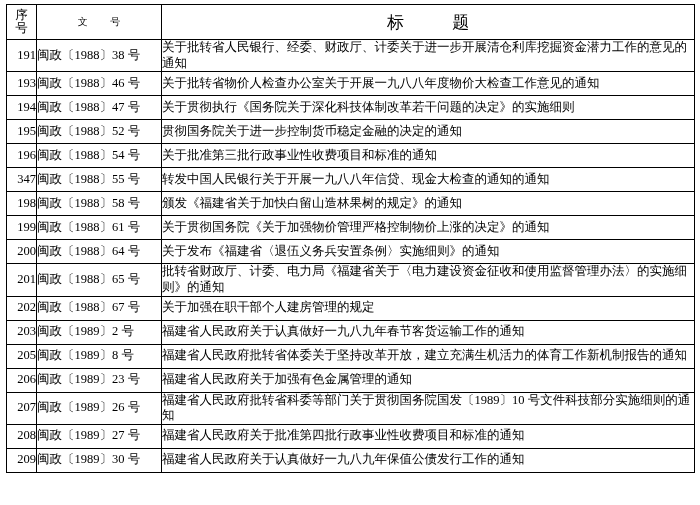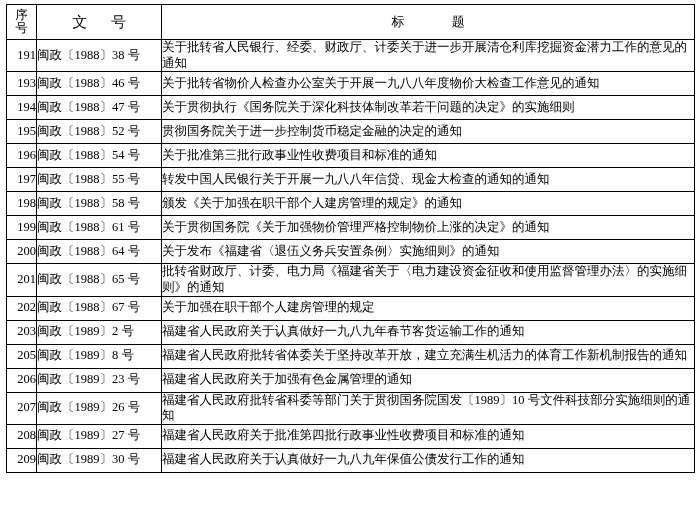--- a/index.html
+++ b/index.html
@@ -45,26 +45,26 @@
   }
   th.h-seq {
     line-height: 1.05;
     font-size: 12.5px;
     padding: 0 2px;
   }
   th.h-seq span { display: block; }
   th.h-num {
     letter-spacing: 10px;
     text-indent: 10px;
-    font-size: 15px;
+    font-size: 10px;
   }
   th.h-title {
     letter-spacing: 22px;
     text-indent: 22px;
-    font-size: 13px;
+    font-size: 17px;
   }
   tbody td {
     font-size: 12.5px;
     line-height: 1.25;
   }
   td.seq {
     text-align: right;
     font-family: "Liberation Serif", "DejaVu Serif", serif;
   }
   td.num {
@@ -118,28 +118,28 @@
         <td class="seq">195</td>
         <td class="num">闽政〔1988〕52 号</td>
         <td class="title">贯彻国务院关于进一步控制货币稳定金融的决定的通知</td>
       </tr>
       <tr class="row-1line">
         <td class="seq">196</td>
         <td class="num">闽政〔1988〕54 号</td>
         <td class="title">关于批准第三批行政事业性收费项目和标准的通知</td>
       </tr>
       <tr class="row-1line">
-        <td class="seq">197</td>
+        <td class="seq">347</td>
         <td class="num">闽政〔1988〕55 号</td>
         <td class="title">转发中国人民银行关于开展一九八八年信贷、现金大检查的通知的通知</td>
       </tr>
       <tr class="row-1line">
         <td class="seq">198</td>
         <td class="num">闽政〔1988〕58 号</td>
-        <td class="title">颁发《关于加强在职干部个人建房管理的规定》的通知</td>
+        <td class="title">颁发《福建省关于加快白留山造林果树的规定》的通知</td>
       </tr>
       <tr class="row-1line">
         <td class="seq">199</td>
         <td class="num">闽政〔1988〕61 号</td>
         <td class="title">关于贯彻国务院《关于加强物价管理严格控制物价上涨的决定》的通知</td>
       </tr>
       <tr class="row-1line">
         <td class="seq">200</td>
         <td class="num">闽政〔1988〕64 号</td>
         <td class="title">关于发布《福建省〈退伍义务兵安置条例〉实施细则》的通知</td>

